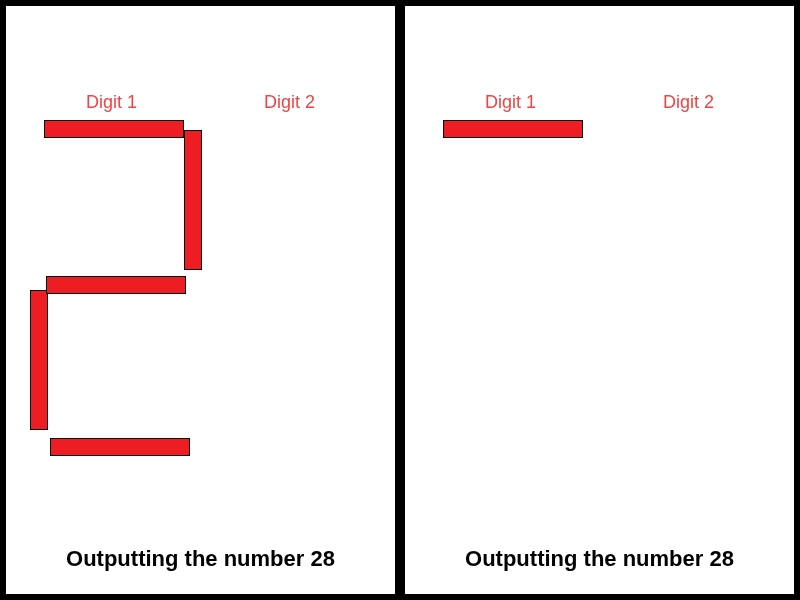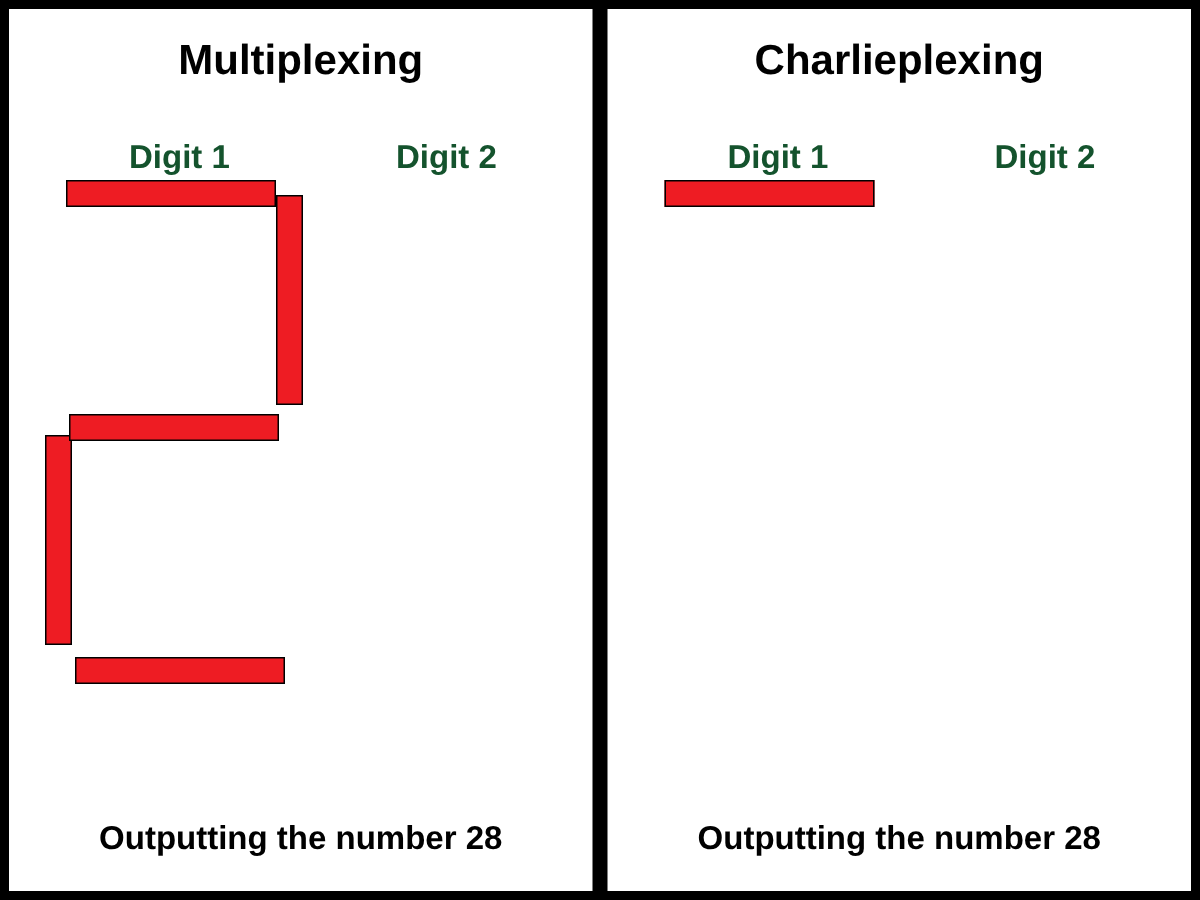--- a/index.html
+++ b/index.html
@@ -47,23 +47,23 @@
     color: #000;
   }
   .digits-row {
     position: absolute;
     top: 86px;
     left: 0; right: 0;
     height: 24px;
   }
   .digit-label {
     position: absolute;
-    font-size: 22px;
-    font-weight: bold;
-    color: #14532d;
+    font-size: 18px;
+    font-weight: normal;
+    color: #ef4444;
   }
   .display-area {
     position: absolute;
     top: 114px;
     left: 20px;
     width: 350px;
     height: 380px;
   }
   
   .seg {
@@ -75,21 +75,20 @@
   .seg-h { width: 140px; height: 18px; }
   
   .seg-v { width: 18px; height: 140px; }
 </style>
 </head>
 <body>
 
 <div class="outer">
 
   <div class="panel">
-    <div class="title">Multiplexing</div>
 
     <div class="digits-row">
       <div class="digit-label" style="left:80px;">Digit 1</div>
       <div class="digit-label" style="left:258px;">Digit 2</div>
     </div>
 
     <div class="display-area">
 
       <div class="seg seg-h" style="left:18px; top:0px;"></div>
       <div class="seg seg-v" style="left:158px; top:10px;"></div>
@@ -100,21 +99,20 @@
       <div class="seg seg-h" style="left:20px; top:156px;"></div>
 
     </div>
 
     <div class="caption">Outputting the number 28</div>
   </div>
 
   <div class="divider"></div>
 
   <div class="panel">
-    <div class="title">Charlieplexing</div>
 
     <div class="digits-row">
       <div class="digit-label" style="left:80px;">Digit 1</div>
       <div class="digit-label" style="left:258px;">Digit 2</div>
     </div>
 
     <div class="display-area">
 
       <div class="seg seg-h" style="left:18px; top:0px;"></div>
 

